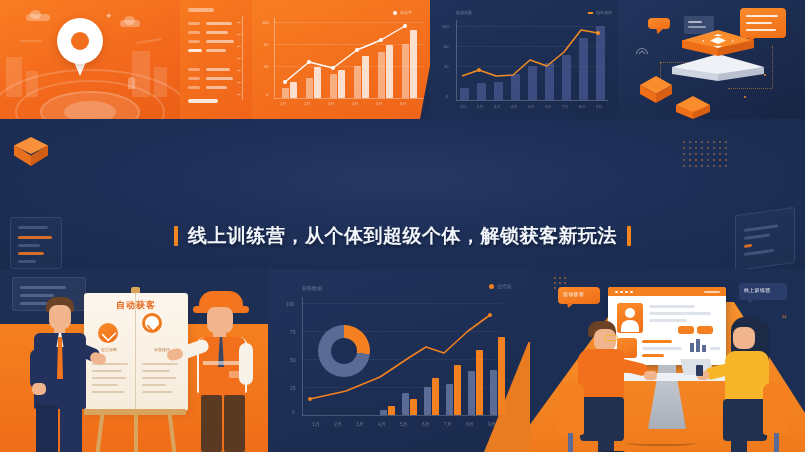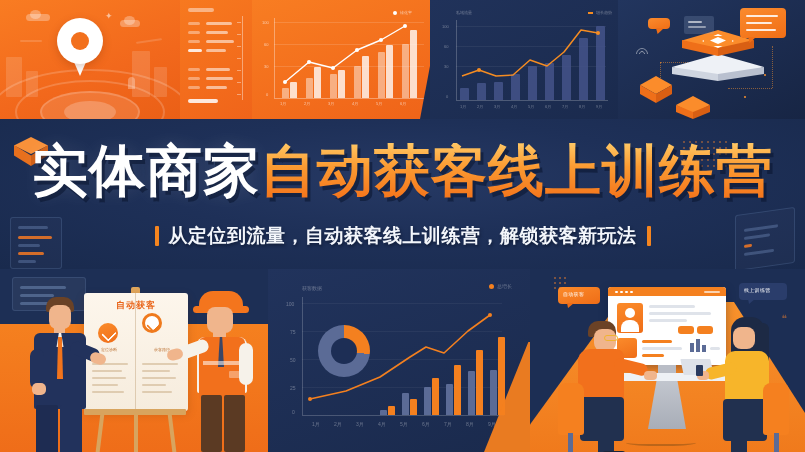--- a/index.html
+++ b/index.html
@@ -472,28 +472,25 @@
         <i></i>
         <i></i>
     </div>
     <div class="doccard" style="right:10px; top:92px; width:60px; height:56px; transform:skewY(-8deg);">
       <div class="dl" style="left:8px; top:14px; width:34px;"></div>
       <div class="dl" style="left:8px; top:22px; width:26px;"></div>
       <div class="dl o" style="left:8px; top:30px; width:8px;"></div>
       <div class="dl" style="left:8px; top:38px; width:30px;"></div>
     </div>
 
-    <div class="title-wrap">
-      <span class="title t-white">实体商家</span><span class="title t-orange">自动获客线上训练营</span>
-    </div>
 
     <div class="subtitle-wrap">
       <span class="sub-inner">
         <span class="sbar"></span>
-        <span class="subtitle">从定位到流量，自动获客线上训练营，解锁获客新玩法</span>
+        <span class="subtitle">线上训练营，从个体到超级个体，解锁获客新玩法</span>
         <span class="sbar"></span>
       </span>
     </div>
   </div>
 
   <div class="bot">
 
     <div class="bl">
       <div class="bl-floor"></div>
       <div class="bl-card">

